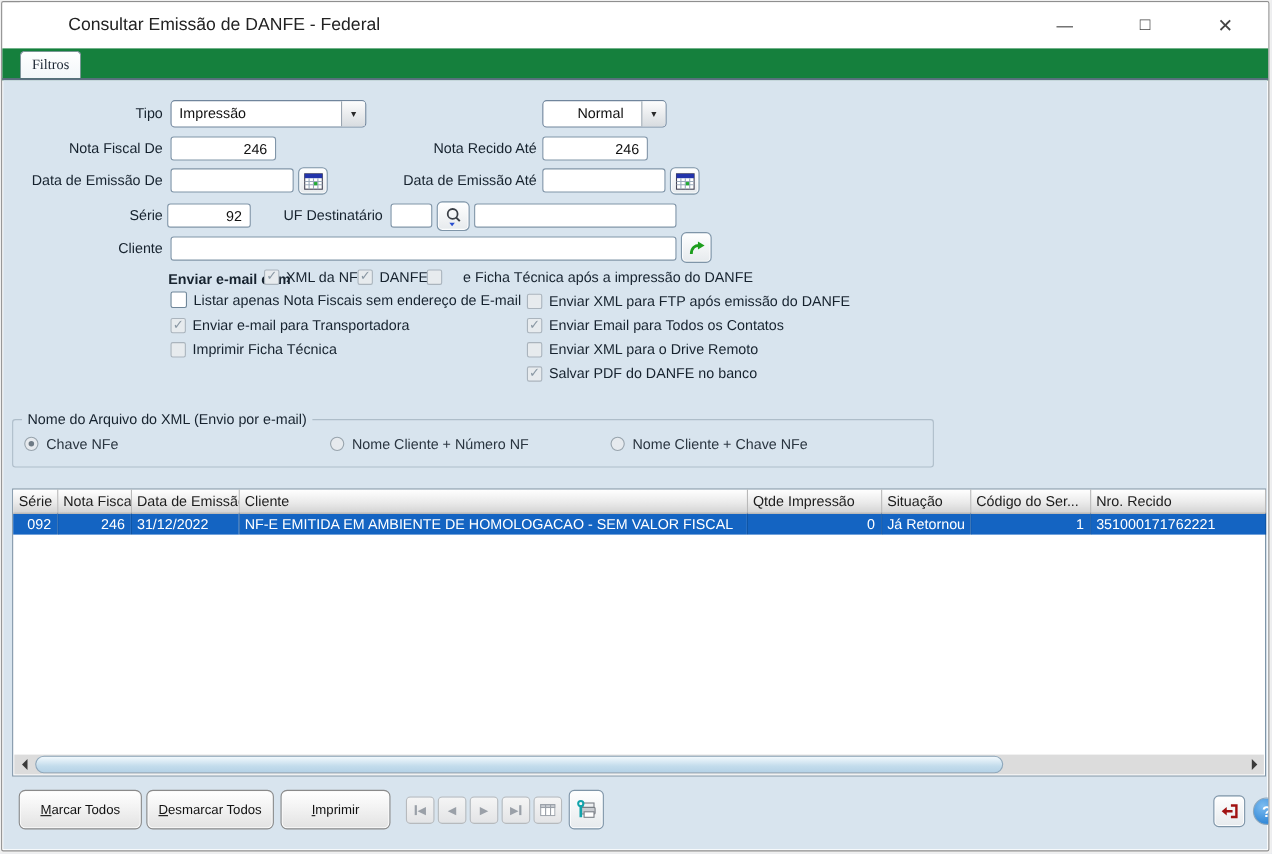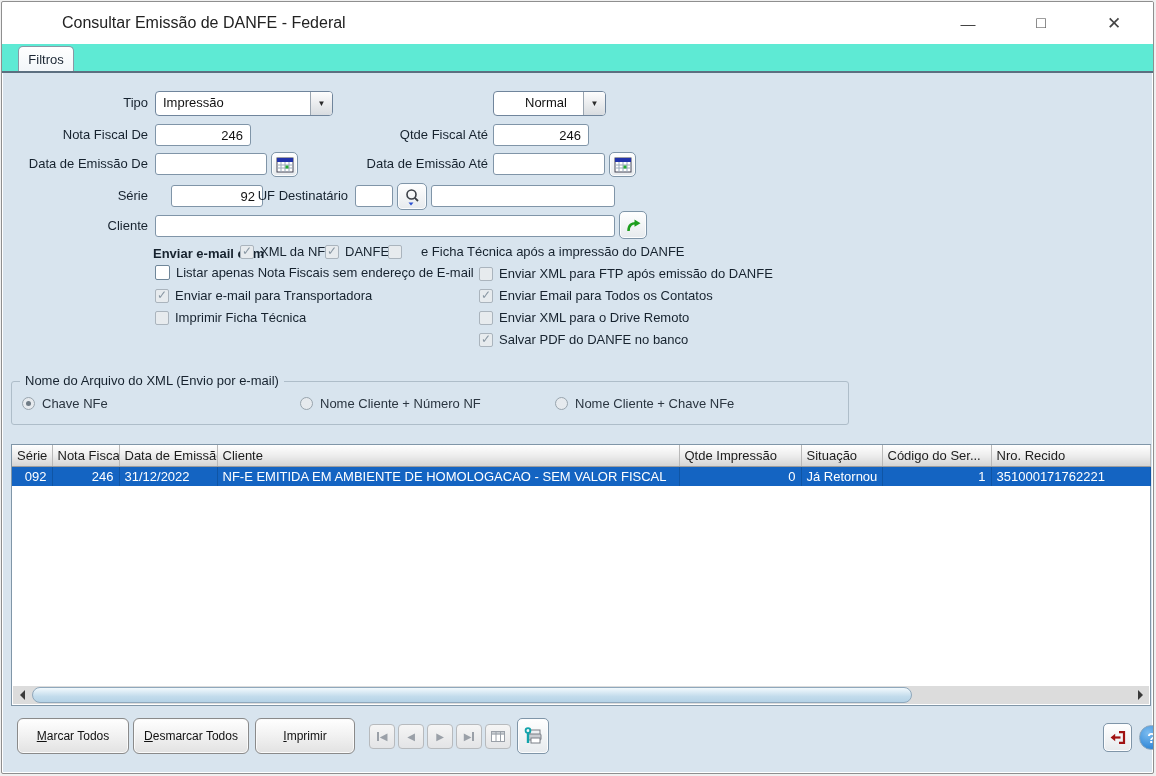--- a/index.html
+++ b/index.html
@@ -10,22 +10,22 @@
   
   .titlebar { position:absolute; left:0; top:0; right:0; height:42px; background:#fff;margin-left:16px; }
   .title { position:absolute; left:44px; top:12px; font-size:16px; color:#222; }
   .winctl { position:absolute; top:6px; width:34px; height:30px; display:flex; align-items:center;
             justify-content:center; color:#444; cursor:default; }
   .ctl-min { right:168px; font-size:15px; }
   .ctl-max { right:95px;  font-size:16px; }
   .ctl-close { right:22px; font-size:17px; }
 
   
-  .tabstrip { position:absolute; left:0; top:42px; right:0; height:29px; background:#5eead4;
-              border-bottom:2px solid #5c6f80; }
+  .tabstrip { position:absolute; left:0; top:42px; right:0; height:29px; background:#15803d;
+              border-bottom:2px solid #5c6f80;font-family:Liberation Serif, serif; }
   .tab { position:absolute; left:16px; bottom:0; width:56px; height:25px;
          background:linear-gradient(#ffffff,#f2f6f9); border:1px solid #8a98a5; border-bottom:none;
          border-radius:5px 5px 0 0; display:flex; align-items:center; justify-content:center;
          font-size:13px; color:#1b2633; }
 
   
   .content { position:absolute; left:1px; right:1px; top:71px; bottom:1px; background:#d8e4ee; }
 
   .flabel { position:absolute; text-align:right; font-size:13px; color:#16222e; white-space:nowrap; }
 
@@ -129,21 +129,21 @@
       <span class="combo-text">Impressão</span>
       <span class="combo-btn">▼</span>
     </div>
     <div class="combo" style="left:490px;top:18px;width:113px;padding-left:24px;">
       <span class="combo-text">Normal</span>
       <span class="combo-btn">▼</span>
     </div>
 
     <span class="flabel" style="left:8px;top:54px;width:137px;">Nota Fiscal De</span>
     <input class="txt num" style="left: 152px; top: 51px; width: 96px;" value="246">
-    <span class="flabel" style="left:348px;top:54px;width:137px;">Qtde Fiscal Até</span>
+    <span class="flabel" style="left:348px;top:54px;width:137px;">Nota Recido Até</span>
     <input class="txt num" style="left: 490px; top: 51px; width: 96px;" value="246">
 
     <span class="flabel" style="left:8px;top:83px;width:137px;">Data de Emissão De</span>
     <input class="txt" style="left: 152px; top: 80px; width: 112px;" value="">
     <div class="sqbtn" style="left:268px;top:79px;width:27px;height:25px;">
       <svg width="18" height="16" viewBox="0 0 18 16">
         <rect x="1" y="1" width="16" height="14" fill="#fff" stroke="#445"></rect>
         <rect x="1" y="1" width="16" height="4" fill="#2233aa"></rect>
         <path d="M1 8h16M1 11h16M5 5v10M9 5v10M13 5v10" stroke="#9aaabb" stroke-width="1" fill="none"></path>
         <rect x="9.5" y="8.5" width="3" height="3" fill="#22aa33"></rect>
@@ -154,21 +154,21 @@
     <div class="sqbtn" style="left:606px;top:79px;width:27px;height:25px;">
       <svg width="18" height="16" viewBox="0 0 18 16">
         <rect x="1" y="1" width="16" height="14" fill="#fff" stroke="#445"></rect>
         <rect x="1" y="1" width="16" height="4" fill="#2233aa"></rect>
         <path d="M1 8h16M1 11h16M5 5v10M9 5v10M13 5v10" stroke="#9aaabb" stroke-width="1" fill="none"></path>
         <rect x="9.5" y="8.5" width="3" height="3" fill="#22aa33"></rect>
       </svg>
     </div>
 
     <span class="flabel" style="left:8px;top:115px;width:137px;">Série</span>
-    <input class="txt num" style="left: 168px; top: 112px; width: 92px;" value="92">
+    <input class="txt num" style="left: 149px; top: 112px; width: 76px;" value="92">
     <span class="flabel" style="left:238px;top:115px;width:107px;">UF Destinatário</span>
     <input class="txt" style="left: 352px; top: 112px; width: 38px;" value="">
     <div class="sqbtn" style="left:394px;top:110px;width:30px;height:27px;">
       <svg width="17" height="18" viewBox="0 0 17 18">
         <circle cx="7.5" cy="6.5" r="4.5" fill="none" stroke="#3a3f46" stroke-width="1.6"></circle>
         <line x1="10.8" y1="9.8" x2="14" y2="13" stroke="#3a3f46" stroke-width="1.8"></line>
         <path d="M4.5 14.6 h5 l-2.5 3 z" fill="#2a4fd0"></path>
       </svg>
     </div>
     <input class="txt" style="left: 428px; top: 112px; width: 184px;" value="">

